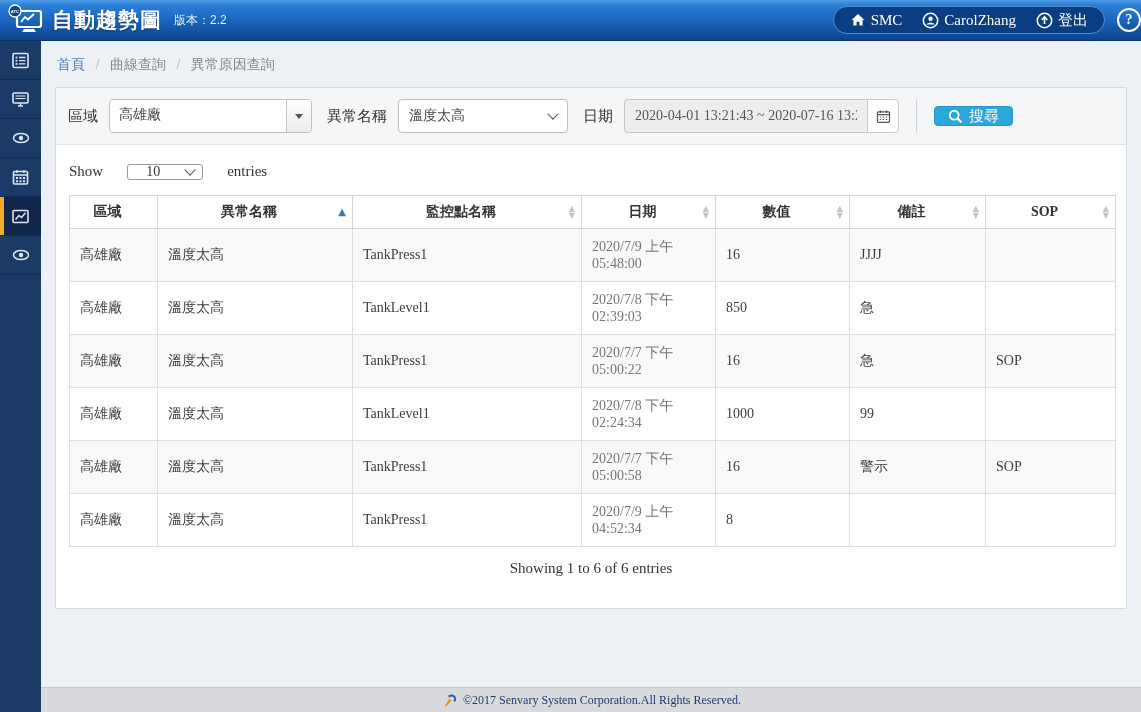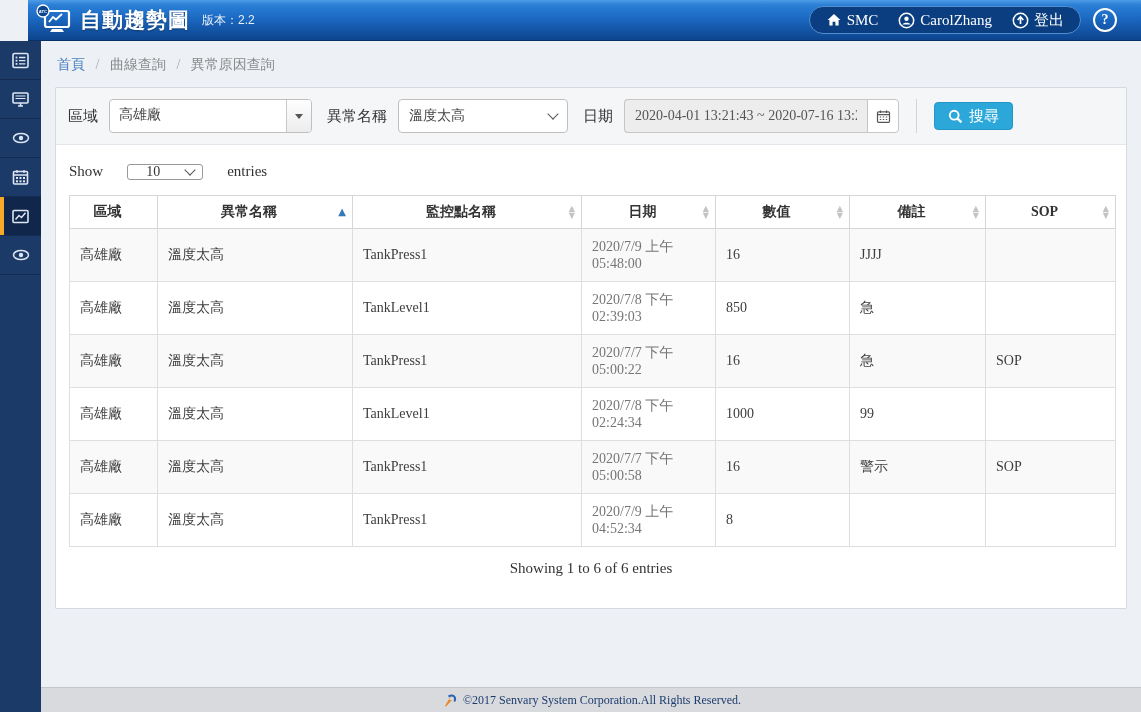--- a/index.html
+++ b/index.html
@@ -8,21 +8,21 @@
     font-family:"Liberation Serif","DejaVu Serif",serif;
     background:#edf1f5; position:relative; color:#333;
   }
 
   
   .navbar {
     position:absolute; top:0; left:0; right:0; height:41px;
     background:linear-gradient(180deg,#4f9ce6 0%,#2b80d6 12%,#1b69c2 45%,#0d448e 100%);
     border-bottom:1px solid #083264;
     display:flex; align-items:center; justify-content:space-between;
-    padding:0 24px 0 10px; z-index:30;margin-left:28px;
+    padding:0 0 0 10px; z-index:30;
   }
   .nav-left { display:flex; align-items:center; gap:8px; }
   .logo-wrap { position:relative; width:34px; height:30px; }
   .logo-wrap .badge { position:absolute; left:-2px; top:-1px; }
   .app-title {
     color:#fff; font-family:"Liberation Sans","DejaVu Sans",sans-serif;
     font-weight:bold; font-size:21px; letter-spacing:1px;
     text-shadow:0 1px 2px rgba(0,0,0,.35);
   }
   .app-version { color:#e8f1fb; font-size:12px; margin-left:4px; font-family:"Liberation Sans",sans-serif; }
@@ -94,21 +94,21 @@
     width:243px; height:34px; background:#ededed; border:1px solid #c6c6c6;
     border-right:none; border-radius:4px 0 0 4px; padding:0 10px;
     font-family:"Liberation Serif",serif; font-size:14px; color:#555;
   }
   .cal-btn {
     width:32px; height:34px; background:#fff; border:1px solid #c6c6c6;
     border-radius:0 4px 4px 0; display:flex; align-items:center; justify-content:center; cursor:pointer;
   }
   .v-divider { width:1px; height:34px; background:#d0d3d7; margin:0 8px; }
   .search-btn {
-    height:28px; background:#2ba7d9; border:1px solid #2596c6; border-radius:4px;
+    height:20px; background:#2ba7d9; border:1px solid #2596c6; border-radius:4px;
     color:#fff; font-size:15px; padding:8px 13px; display:flex; align-items:center; gap:6px;
     cursor:pointer; font-family:"Liberation Serif",serif;
   }
 
   
   .table-area { padding:13px; }
   .show-row { display:flex; align-items:flex-end; gap:24px; font-size:15px; color:#333; margin:5px 0 15px; }
   .len-sel {
     width:76px; height:16px; border:1px solid #999; border-radius:3px; background:#fff;
     display:flex; align-items:center; justify-content:space-between; padding:0 8px 0 18px;

